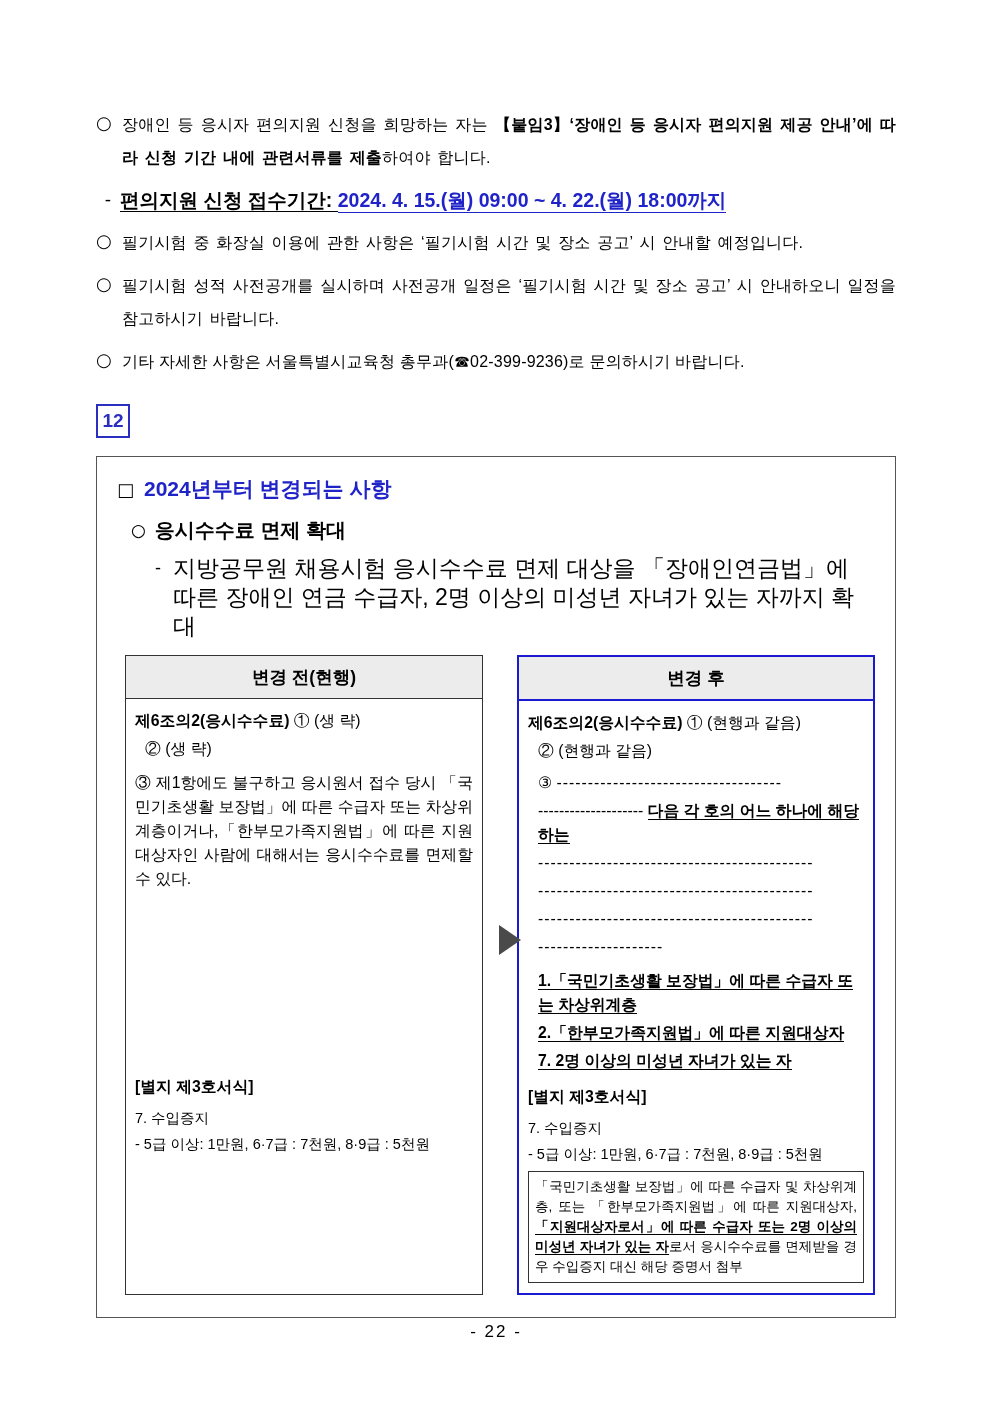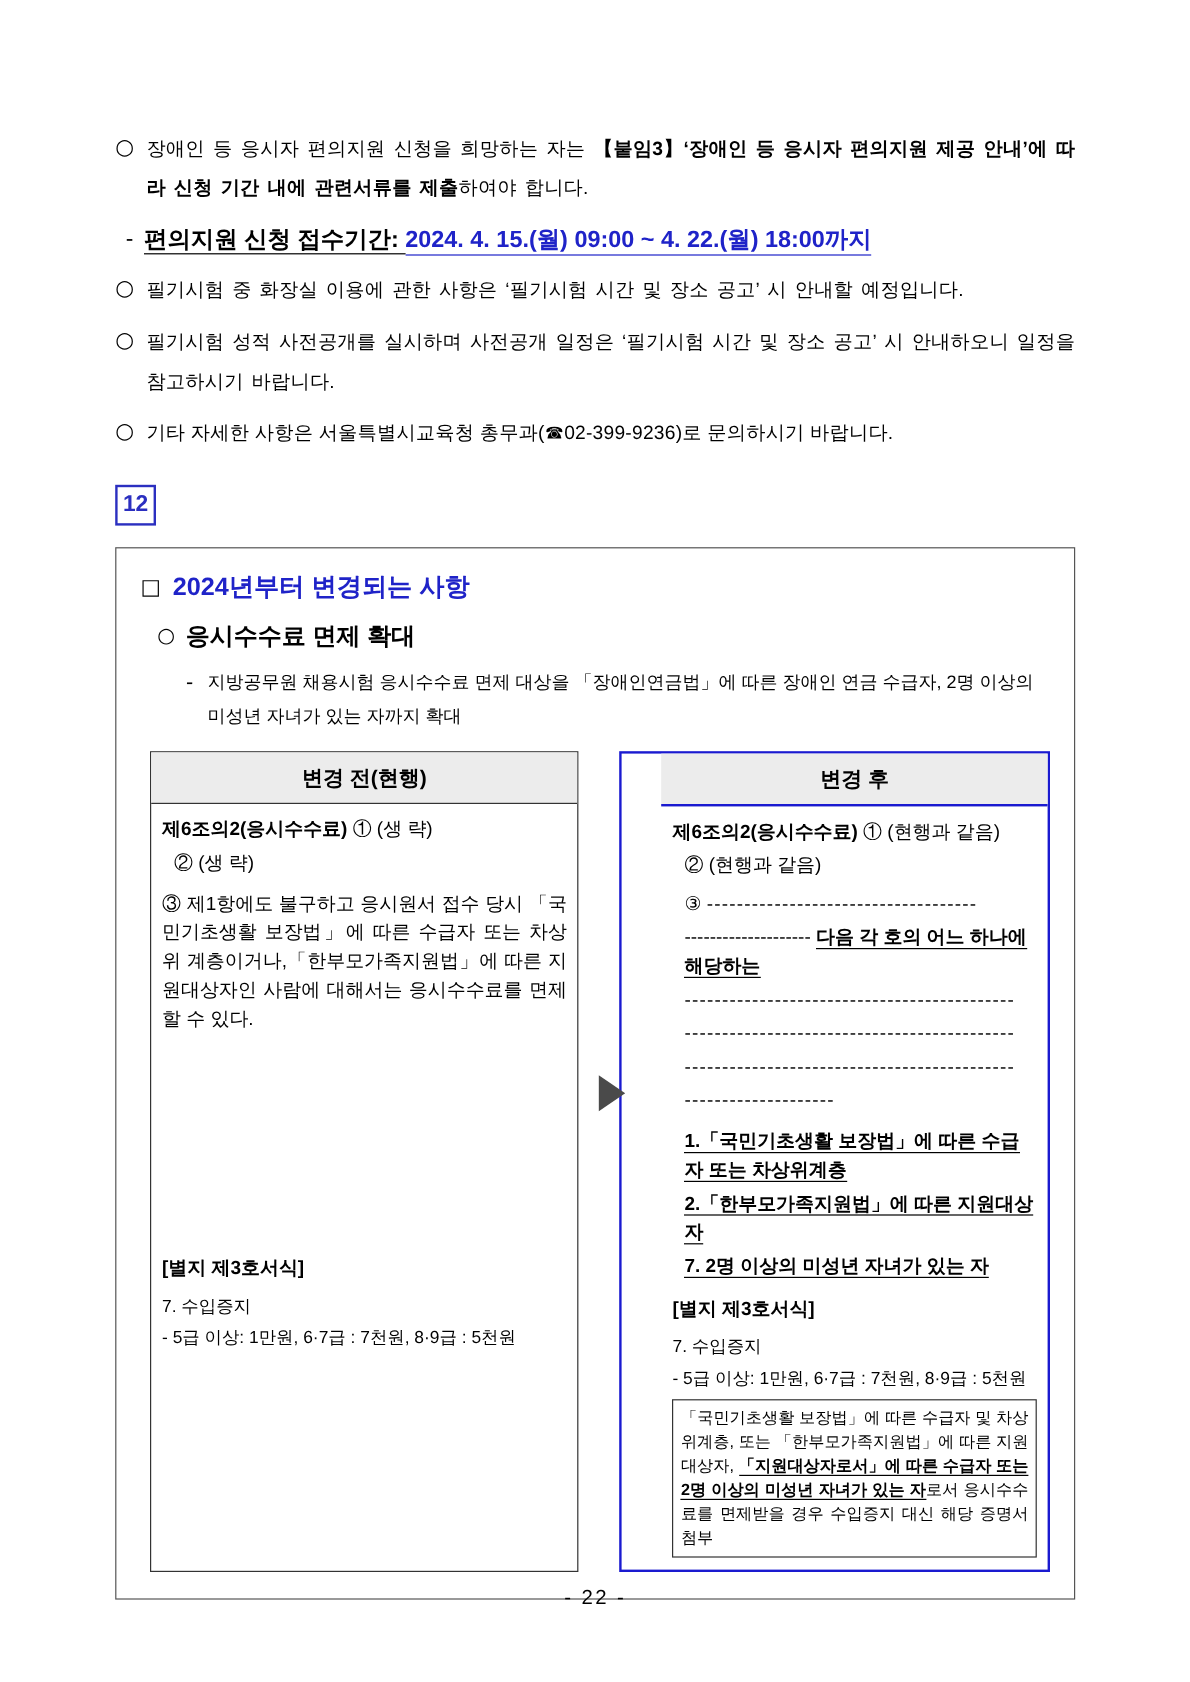--- a/index.html
+++ b/index.html
@@ -155,21 +155,21 @@
     margin-bottom: 14px;
   }
   .sub-dash .dm {
     width: 18px;
     flex: 0 0 18px;
     font-size: 18px;
     line-height: 29px;
   }
   .sub-dash .dt {
     flex: 1;
-    font-size: 15px;
+    font-size: 23px;
     line-height: 29px;
   }
 
   
   .compare {
     display: flex;
     margin-left: 8px;
     margin-top: 6px;
     position: relative;
   }
@@ -177,21 +177,20 @@
     box-sizing: border-box;
   }
   .col-left {
     width: 370px;
     border: 1px solid #333;
   }
   .col-right {
     width: 370px;
     border: 2px solid #1a1ad0;
     margin-left: 34px;
-    padding-left: 33px;
   }
   .col-head {
     text-align: center;
     font-weight: bold;
     font-size: 17.5px;
     padding: 9px 0;
     background: #ececec;
     border-bottom: 1px solid #333;
   }
   .col-right .col-head {

